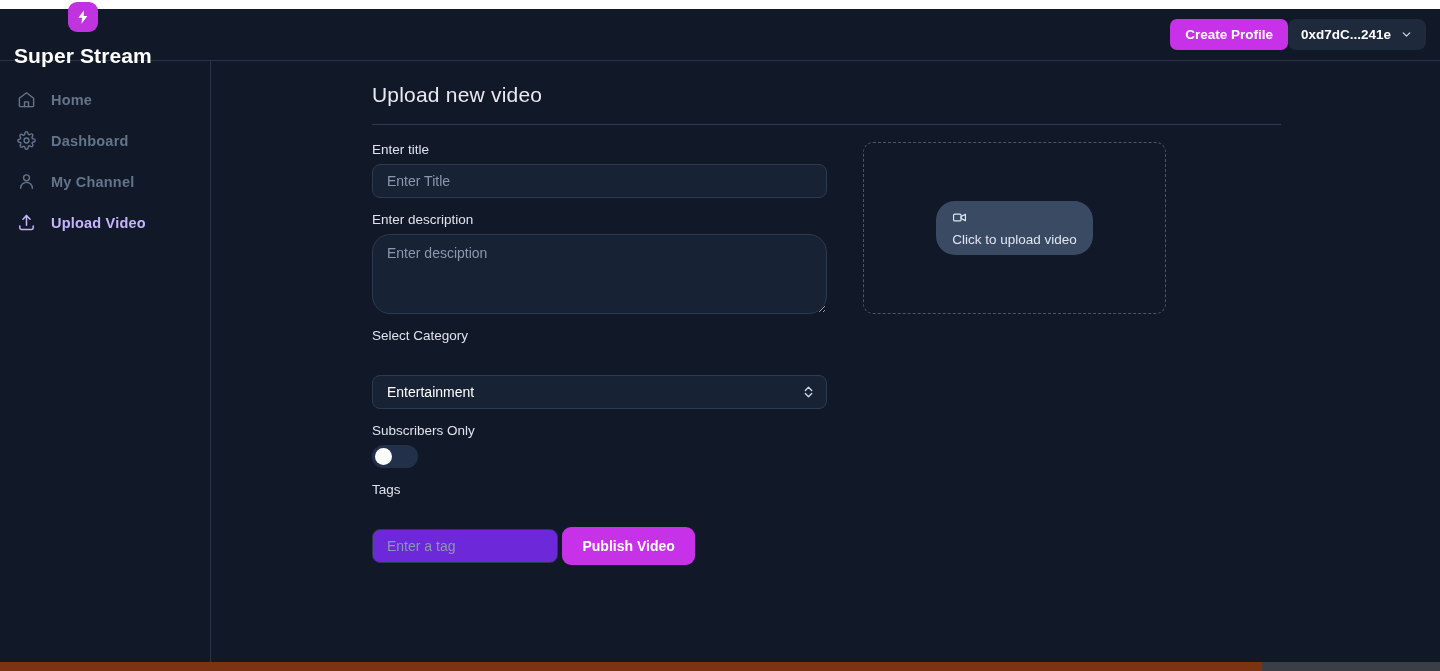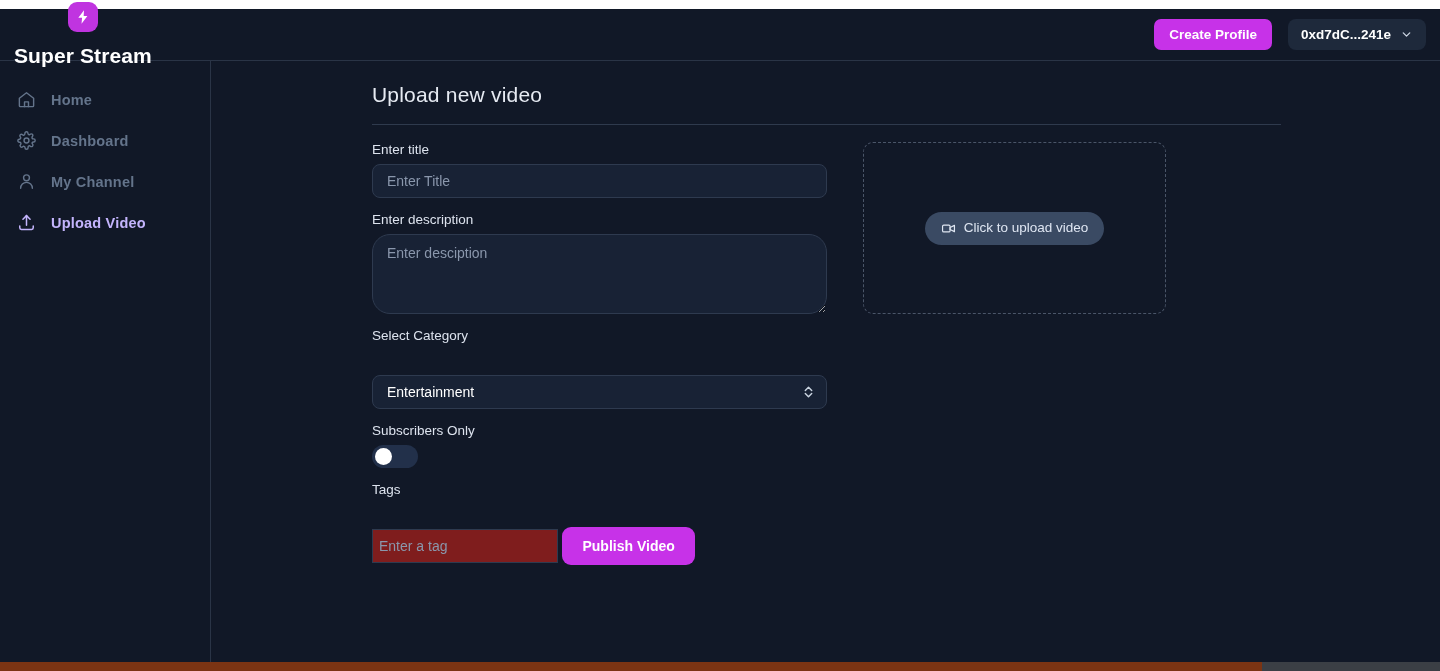--- a/index.html
+++ b/index.html
@@ -28,21 +28,21 @@
   .logo-box {
     width: 30px; height: 30px; border-radius: 9px;
     background: #c034e0;
     display: flex; align-items: center; justify-content: center;
   }
   .logo-box svg { display: block; }
   .brand-name {
     color: #ffffff; font-size: 21px; font-weight: bold;
     letter-spacing: .1px;
   }
-  .header-right { margin-left: auto; display: flex; align-items: center; gap: 16px; }
+  .header-right { margin-left: auto; display: flex; align-items: center; gap: 0; }
   .btn-create {
     background: #c732e8; color: #ffffff;
     font-size: 13.5px; font-weight: bold;
     border: none; border-radius: 7px;
     padding: 9px 15px; cursor: pointer;
     line-height: 1;
   }
   .wallet-chip {
     background: #1e293b; color: #ffffff;
     font-size: 13.5px; font-weight: bold;
@@ -137,25 +137,25 @@
     background: #22304a; border: none;
     position: relative; cursor: pointer; display: block;
   }
   .toggle .knob {
     position: absolute; left: 3px; top: 3px;
     width: 17px; height: 17px; border-radius: 50%;
     background: #ffffff;
   }
   .inp-tag {
     width: 186px; height: 34px;
-    background: #7f1d1d;
+    background: #6d28d9;
     border: 1px solid #2e3a4f;
-    border-radius: 0;
+    border-radius: 8px;
     color: #ffffff; font-size: 14px;
-    padding: 0 6px;
+    padding: 0 14px;
     font-family: "Liberation Sans", sans-serif;
     outline: none;
   }
   .inp-tag::placeholder { color: #8a97ac; }
   .btn-publish {
     background: #c732e8; color: #ffffff;
     font-size: 14px; font-weight: bold;
     border: none; border-radius: 9px;
     padding: 12px 20px; cursor: pointer;
     margin-top: 23px; line-height: 1;
@@ -171,20 +171,21 @@
     cursor: pointer;
   }
   .dropzone + .dropzone { margin-top: 27px; }
   .drop-pill {
     background: #3a4a63; color: #dfe6f2;
     border: none; border-radius: 19px;
     padding: 9px 16px; font-size: 13.5px;
     display: flex; gap: 8px;
     cursor: pointer; line-height: 1;
     font-family: "Liberation Sans", sans-serif;
+    flex-direction: column;
   }
   .drop-pill svg { display: block; }
 
   
   .os-strip {
     position: absolute; left: 0; top: 662px;
     width: 1440px; height: 9px;
     display: flex;
   }
   .os-seg-a { width: 1262px; height: 9px; background: #7b3413; }

